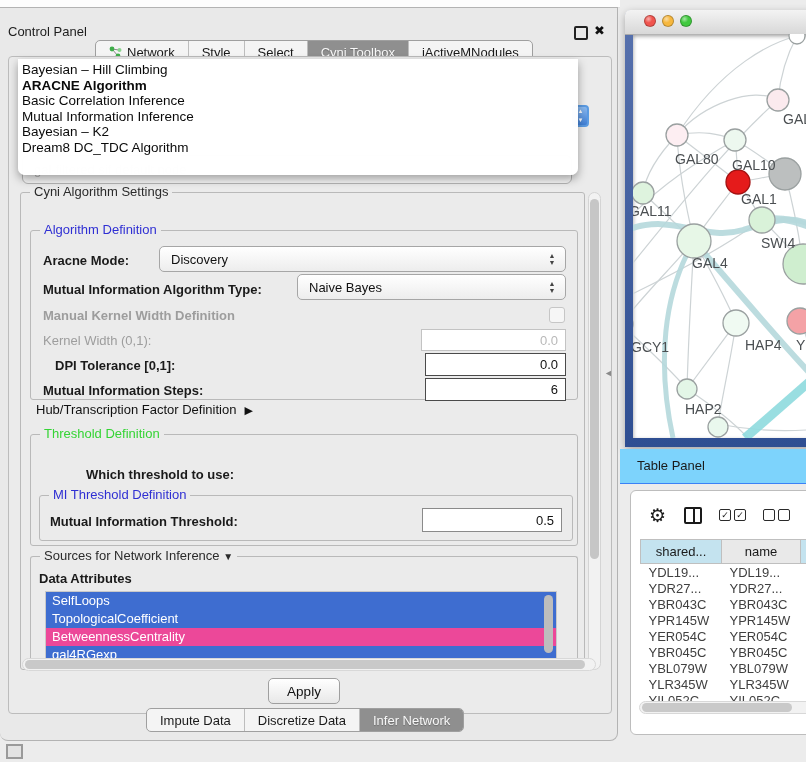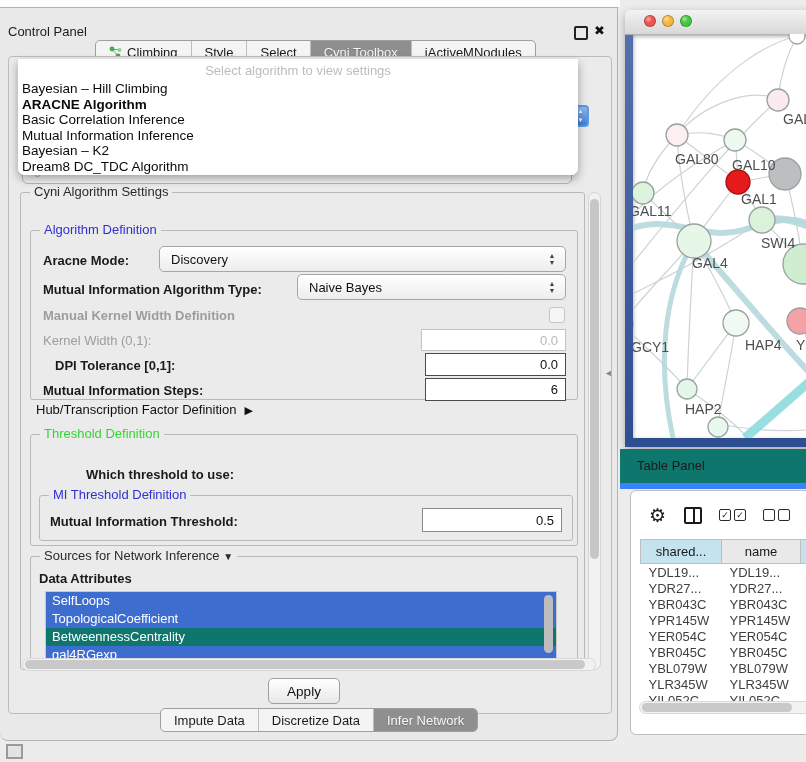--- a/index.html
+++ b/index.html
@@ -19,21 +19,21 @@
   .float-icon{left:574px;top:6px;width:10px;height:10px;border:2px solid #222;border-radius:2px;}
   .close-icon{left:594px;top:3px;font-size:13px;font-weight:bold;color:#111;}
   
   .tabbar{display:flex;align-items:stretch;background:#f4f4f4;border:1px solid #9f9f9f;
     border-radius:5px;height:24px;box-sizing:border-box;overflow:hidden;}
   .tabbar .tab{display:flex;align-items:center;gap:5px;padding:0 13px;font-size:13px;color:#1a1a1a;
     border-right:1px solid #bdbdbd;cursor:default;white-space:nowrap;}
   .tabbar .tab:last-child{border-right:none;}
   .tabbar .tab.selected{background:#8f8f8f;color:#f8f8f8;text-shadow:0 1px 1px rgba(0,0,0,.25);}
   .top-tabs{left:95px;top:32px;}
-  .bottom-tabs{left:160px;top:700px;text-align:right;}
+  .bottom-tabs{left:146px;top:700px;text-align:right;}
   
   .cp-outer{left:8px;top:48px;width:604px;height:658px;border:1px solid #bcbcbc;border-radius:4px;
     background:#ebebeb;box-sizing:border-box;}
   
   .group{position:absolute;border:1px solid #b9b9b9;border-radius:3px;box-sizing:border-box;}
   .group > .group-title{position:absolute;top:-9px;left:9px;background:#ebebeb;padding:0 4px;
     font-size:13px;white-space:nowrap;}
   
   .combo{position:absolute;background:linear-gradient(#ffffff,#ededed);border:1px solid #a6a6a6;
     border-radius:5px;box-sizing:border-box;display:flex;align-items:center;}
@@ -80,21 +80,21 @@
   .bl-icon{left:6px;top:744px;width:17px;height:15px;border:2px solid #9a9a9a;background:#e3e3e3;box-sizing:border-box;}
   
   .net-window{left:625px;top:10px;width:200px;height:437px;
     background:linear-gradient(#5872ae,#2e4e92);border-radius:6px 6px 0 0;box-shadow:0 3px 8px rgba(0,0,0,.3);}
   .net-titlebar{left:0;top:0;width:100%;height:24px;background:linear-gradient(#f3f3f3,#d8d8d8);
     border-radius:5px 5px 0 0;border-bottom:1px solid #aaa;}
   .traffic{position:absolute;top:5px;width:12px;height:12px;border-radius:50%;box-sizing:border-box;}
   .net-canvas{left:8px;top:24px;width:192px;height:404px;background:#fff;box-shadow:0 2px 4px rgba(0,0,0,.4) inset;}
   .net-canvas svg{position:absolute;left:0;top:0;}
   
-  .tp-bar{left:620px;top:449px;width:186px;height:34px;background:#0f766e;border-bottom:6px solid #3b82f6;}
+  .tp-bar{left:620px;top:449px;width:186px;height:34px;background:#7dd3fc;border-bottom:1px solid #3b82f6;}
   .tp-title{left:17px;top:9px;font-size:13px;color:#1a1a1a;}
   .table-panel{left:630px;top:490px;width:200px;height:245px;background:#fff;border:1px solid #bdbdbd;
     border-radius:6px;box-sizing:border-box;}
   .tp-toolbar{position:absolute;left:0;top:8px;width:100%;height:32px;display:flex;align-items:center;}
   .icon-gear{font-size:19px;color:#1a1a1a;margin-left:18px;}
   .icon-cols{width:18px;height:17px;border:2px solid #1a1a1a;border-radius:2px;margin-left:18px;position:relative;box-sizing:border-box;}
   .icon-cols:after{content:"";position:absolute;left:50%;top:0;bottom:0;width:2px;background:#1a1a1a;}
   .cb-pair{display:flex;gap:3px;margin-left:17px;}
   .cb{width:10px;height:10px;border:1.5px solid #2a2a2a;border-radius:2px;font-size:9px;line-height:10px;
      color:#1a1a1a;text-align:center;box-sizing:content-box;}
@@ -121,21 +121,21 @@
 
   <div class="abs top-tabs tabbar" id="top-tabs">
       <div class="tab">
         <svg width="13" height="13">
           <line x1="3" y1="3" x2="9" y2="10" stroke="#888" stroke-width="1"></line>
           <line x1="3" y1="3" x2="10" y2="4" stroke="#888" stroke-width="1"></line>
           <circle cx="3" cy="3" r="2.4" fill="#3fae4a"></circle>
           <circle cx="9" cy="10" r="2.4" fill="#3fae4a"></circle>
           <circle cx="10.5" cy="4" r="2" fill="#8bd58f"></circle>
         </svg>
-        <span>Climbing</span>
+        <span>Network</span>
       </div>
       <div class="tab">
         <span>Style</span>
       </div>
       <div class="tab">
         <span>Select</span>
       </div>
       <div class="tab selected">
         <span>Cyni Toolbox</span>
       </div>
@@ -145,21 +145,20 @@
     </div>
 
   <div class="abs cp-outer"></div>
 
   <div class="abs ghost-combo">
     <span>gal-filtered sif default node</span>
   </div>
   <div class="abs blue-combo-btn">▲<br>▼</div>
 
   <div class="abs popup">
-    <div class="placeholder">Select algorithm to view settings</div>
     <div id="dd-items">
         <div class="dd-item">Bayesian – Hill Climbing</div>
         <div class="dd-item bold">ARACNE Algorithm</div>
         <div class="dd-item">Basic Correlation Inference</div>
         <div class="dd-item">Mutual Information Inference</div>
         <div class="dd-item">Bayesian – K2</div>
         <div class="dd-item">Dream8 DC_TDC Algorithm</div>
       </div>
   </div>
 
@@ -222,21 +221,21 @@
       </div>
     </div>
   </div>
 
   <div class="group" style="left:30px;top:548px;width:548px;height:114px;border-bottom:none;">
     <span class="group-title" style="color:#2b2b2b;"><span>Sources for Network Inference</span> <span style="font-size:10px;">▼</span></span>
     <span class="lbl bold" style="left:8px;top:14px;">Data Attributes</span>
     <div class="attr-list" style="left:14px;top:34px;width:512px;height:74px;" id="attr-list">
         <div class="attr-item selected" style="background: rgb(62, 109, 208);">SelfLoops</div>
         <div class="attr-item selected" style="background: rgb(62, 109, 208);">TopologicalCoefficient</div>
-        <div class="attr-item selected" style="background: #0f766e;">BetweennessCentrality</div>
+        <div class="attr-item selected" style="background: #ec4899;">BetweennessCentrality</div>
         <div class="attr-item selected" style="background: rgb(62, 109, 208);">gal4RGexp</div>
       </div>
     <div class="list-thumb" style="left:513px;top:38px;height:58px;"></div>
   </div>
 
   <div class="hscroll" style="left:22px;top:650px;width:574px;">
     <div class="thumb" style="left:2px;width:560px;"></div>
   </div>
 
   <div class="abs apply-btn">

